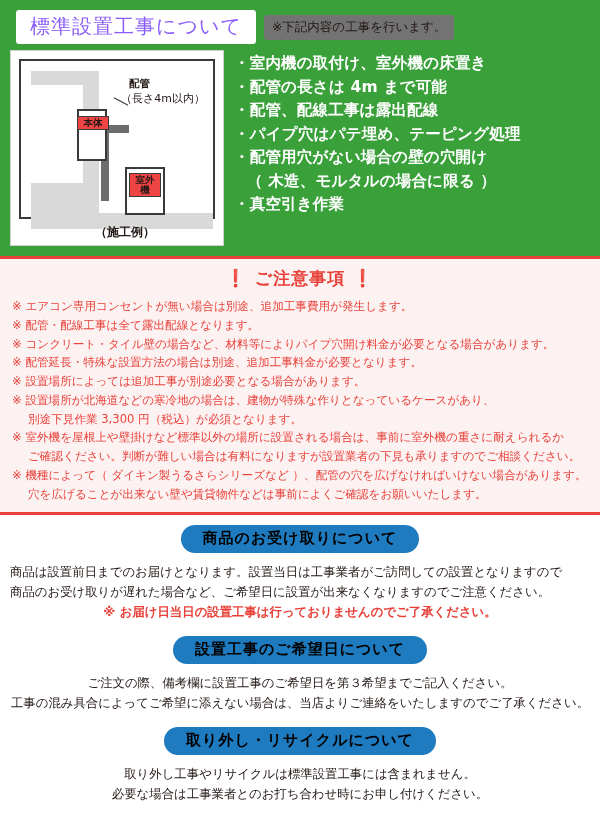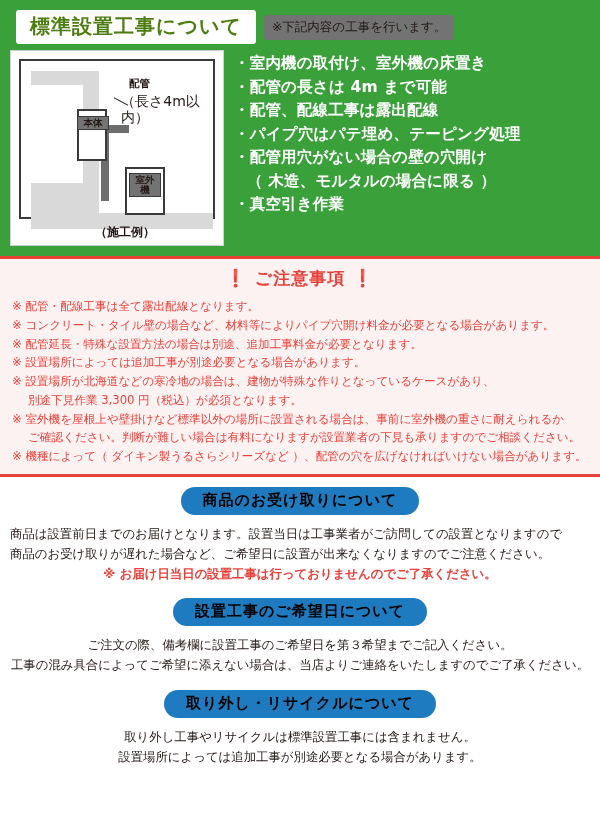--- a/index.html
+++ b/index.html
@@ -28,22 +28,22 @@
     box-sizing: border-box;
   }
   .top-header {
     display: flex;
     align-items: center;
     gap: 8px;
     padding: 2px 2px 6px 6px;
   }
   .top-title {
     background: #ffffff;
-    color: #4d7c0f;
-    font-weight: bold;
+    color: #8b5cf6;
+    font-weight: normal;
     font-size: 20px;
     letter-spacing: 1px;
     padding: 3px 14px 4px 14px;
     border-radius: 3px;
     white-space: nowrap;
   }
   .top-note {
     background: #737373;
     color: #231815;
     font-size: 12.5px;
@@ -106,26 +106,26 @@
     border: 2px solid #3a3a3a;
     box-sizing: border-box;
   }
   .d-label {
     position: absolute;
     font-size: 10.5px;
     color: #231815;
     line-height: 1.15;
     font-weight: bold;
   }
-  .d-label.small { font-size: 14px; font-weight: normal; }
+  .d-label.small { font-size: 11px; font-weight: normal; }
   .d-label-box {
     position: absolute;
     font-size: 9.5px;
     border: 1px solid #3a3a3a;
-    background: #737373;
+    background: #ef4444;
     padding: 1px 2px;
     line-height: 1.05;
     text-align: center;
     font-weight: bold;
   }
   .d-leader {
     position: absolute;
     background: #3a3a3a;
   }
   .d-caption {
@@ -252,29 +252,31 @@
     </div>
   </div>
 
   <div class="caution">
     <div class="caution-title">
       <span class="mark">❗</span>
       <span>ご注意事項</span>
       <span class="mark">❗</span>
     </div>
     <div class="caution-list">
+      <div class="c-item red">※ エアコン専用コンセントが無い場合は別途、追加工事費用が発生します。</div>
       <div class="c-item red">※ 配管・配線工事は全て露出配線となります。</div>
       <div class="c-item red">※ コンクリート・タイル壁の場合など、材料等によりパイプ穴開け料金が必要となる場合があります。</div>
       <div class="c-item red">※ 配管延長・特殊な設置方法の場合は別途、追加工事料金が必要となります。</div>
       <div class="c-item red">※ 設置場所によっては追加工事が別途必要となる場合があります。</div>
       <div class="c-item red">※ 設置場所が北海道などの寒冷地の場合は、建物が特殊な作りとなっているケースがあり、</div>
       <div class="c-sub red">別途下見作業 3,300 円（税込）が必須となります。</div>
       <div class="c-item red">※ 室外機を屋根上や壁掛けなど標準以外の場所に設置される場合は、事前に室外機の重さに耐えられるか</div>
       <div class="c-sub red">ご確認ください。判断が難しい場合は有料になりますが設置業者の下見も承りますのでご相談ください。</div>
       <div class="c-item red">※ 機種によって（ ダイキン製うるさらシリーズなど ）、配管の穴を広げなければいけない場合があります。</div>
+      <div class="c-sub red">穴を広げることが出来ない壁や賃貸物件などは事前によくご確認をお願いいたします。</div>
     </div>
   </div>
 
   <div class="band">
     <div class="band-title">商品のお受け取りについて</div>
     <div class="band-body">
       <div class="ln">商品は設置前日までのお届けとなります。設置当日は工事業者がご訪問しての設置となりますので</div>
       <div class="ln">商品のお受け取りが遅れた場合など、ご希望日に設置が出来なくなりますのでご注意ください。</div>
       <div class="ln center red bold">※ お届け日当日の設置工事は行っておりませんのでご了承ください。</div>
     </div>
@@ -285,17 +287,17 @@
     <div class="band-body">
       <div class="ln center">ご注文の際、備考欄に設置工事のご希望日を第３希望までご記入ください。</div>
       <div class="ln center">工事の混み具合によってご希望に添えない場合は、当店よりご連絡をいたしますのでご了承ください。</div>
     </div>
   </div>
 
   <div class="band">
     <div class="band-title">取り外し・リサイクルについて</div>
     <div class="band-body">
       <div class="ln center">取り外し工事やリサイクルは標準設置工事には含まれません。</div>
-      <div class="ln center">設置場所によっては追加工事が別途必要となる場合があります。</div>
+      <div class="ln center">必要な場合は工事業者とのお打ち合わせ時にお申し付けください。</div>
     </div>
   </div>
 
 </div>
 
 </body></html>

